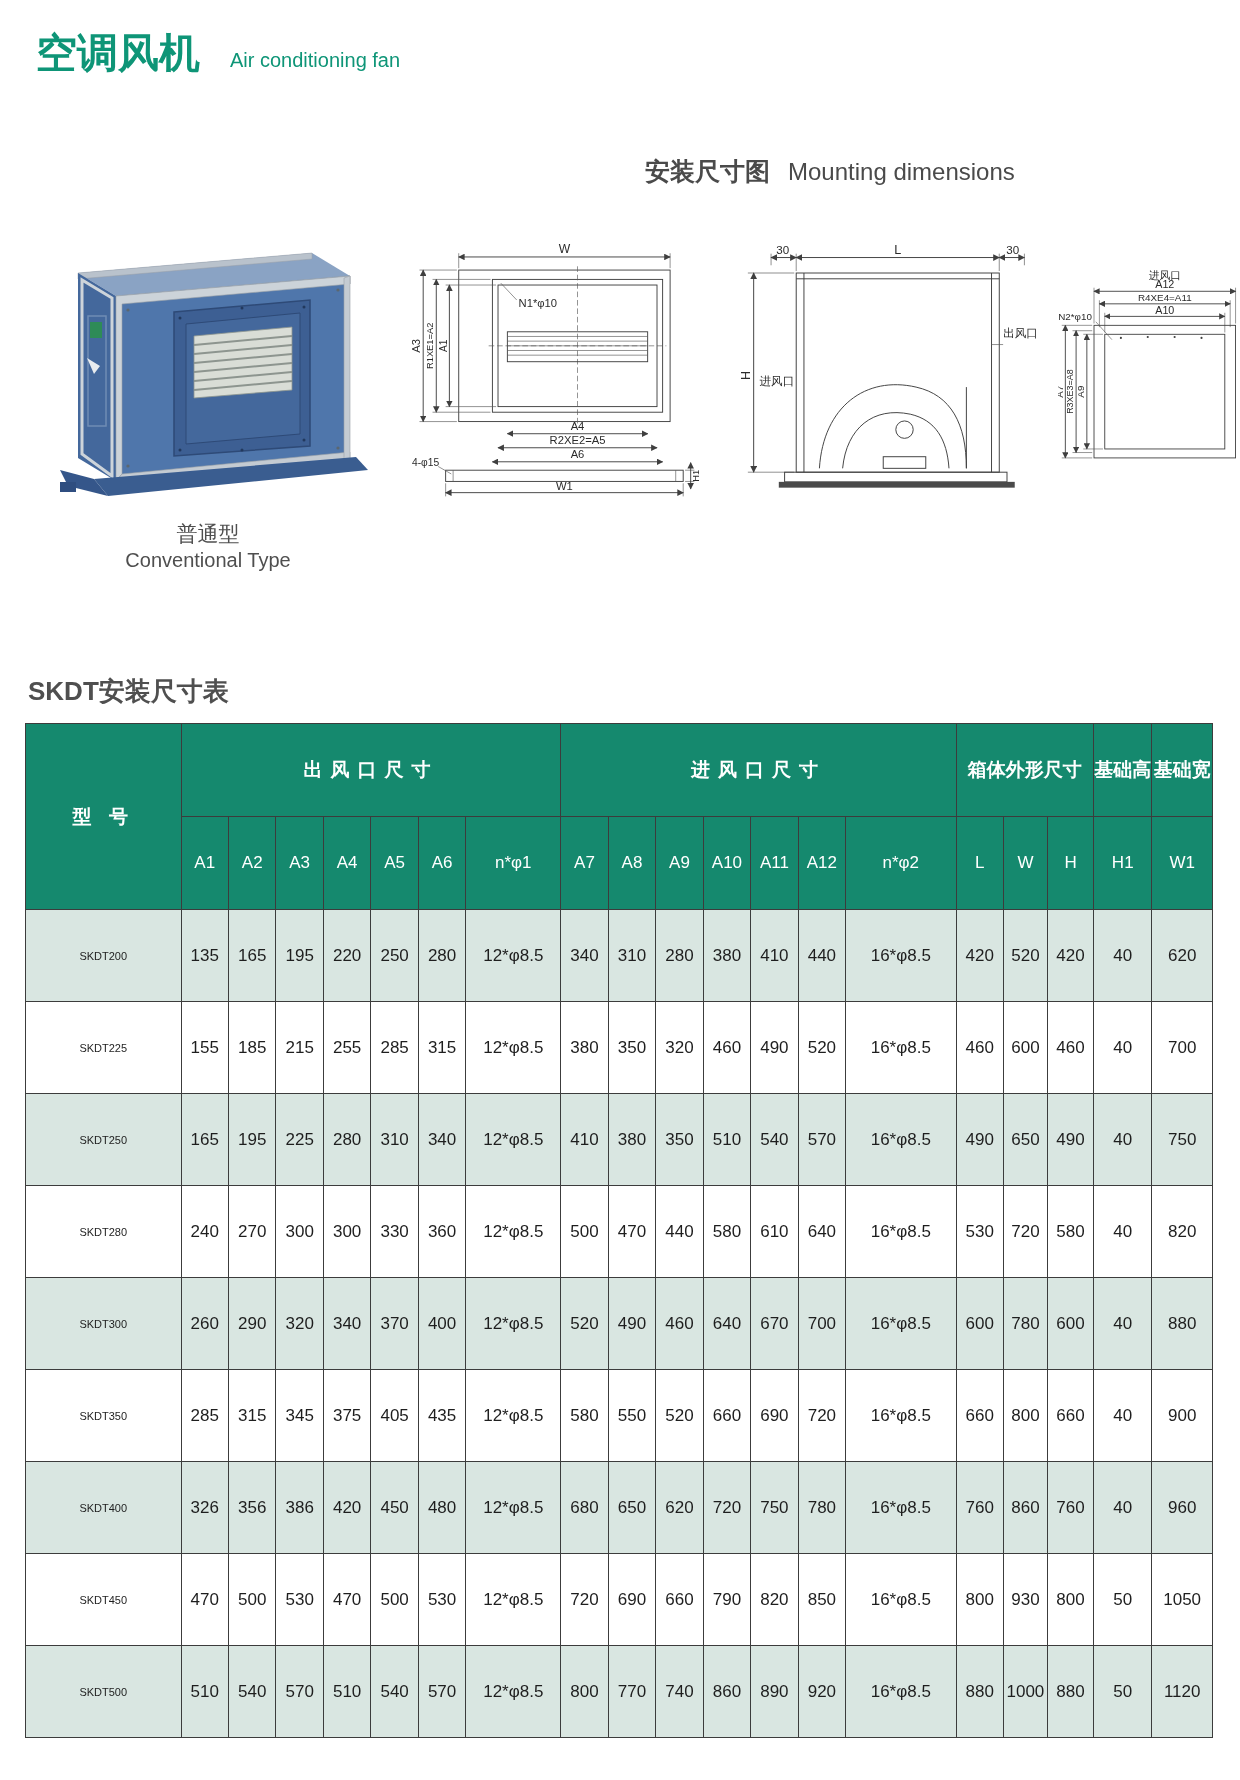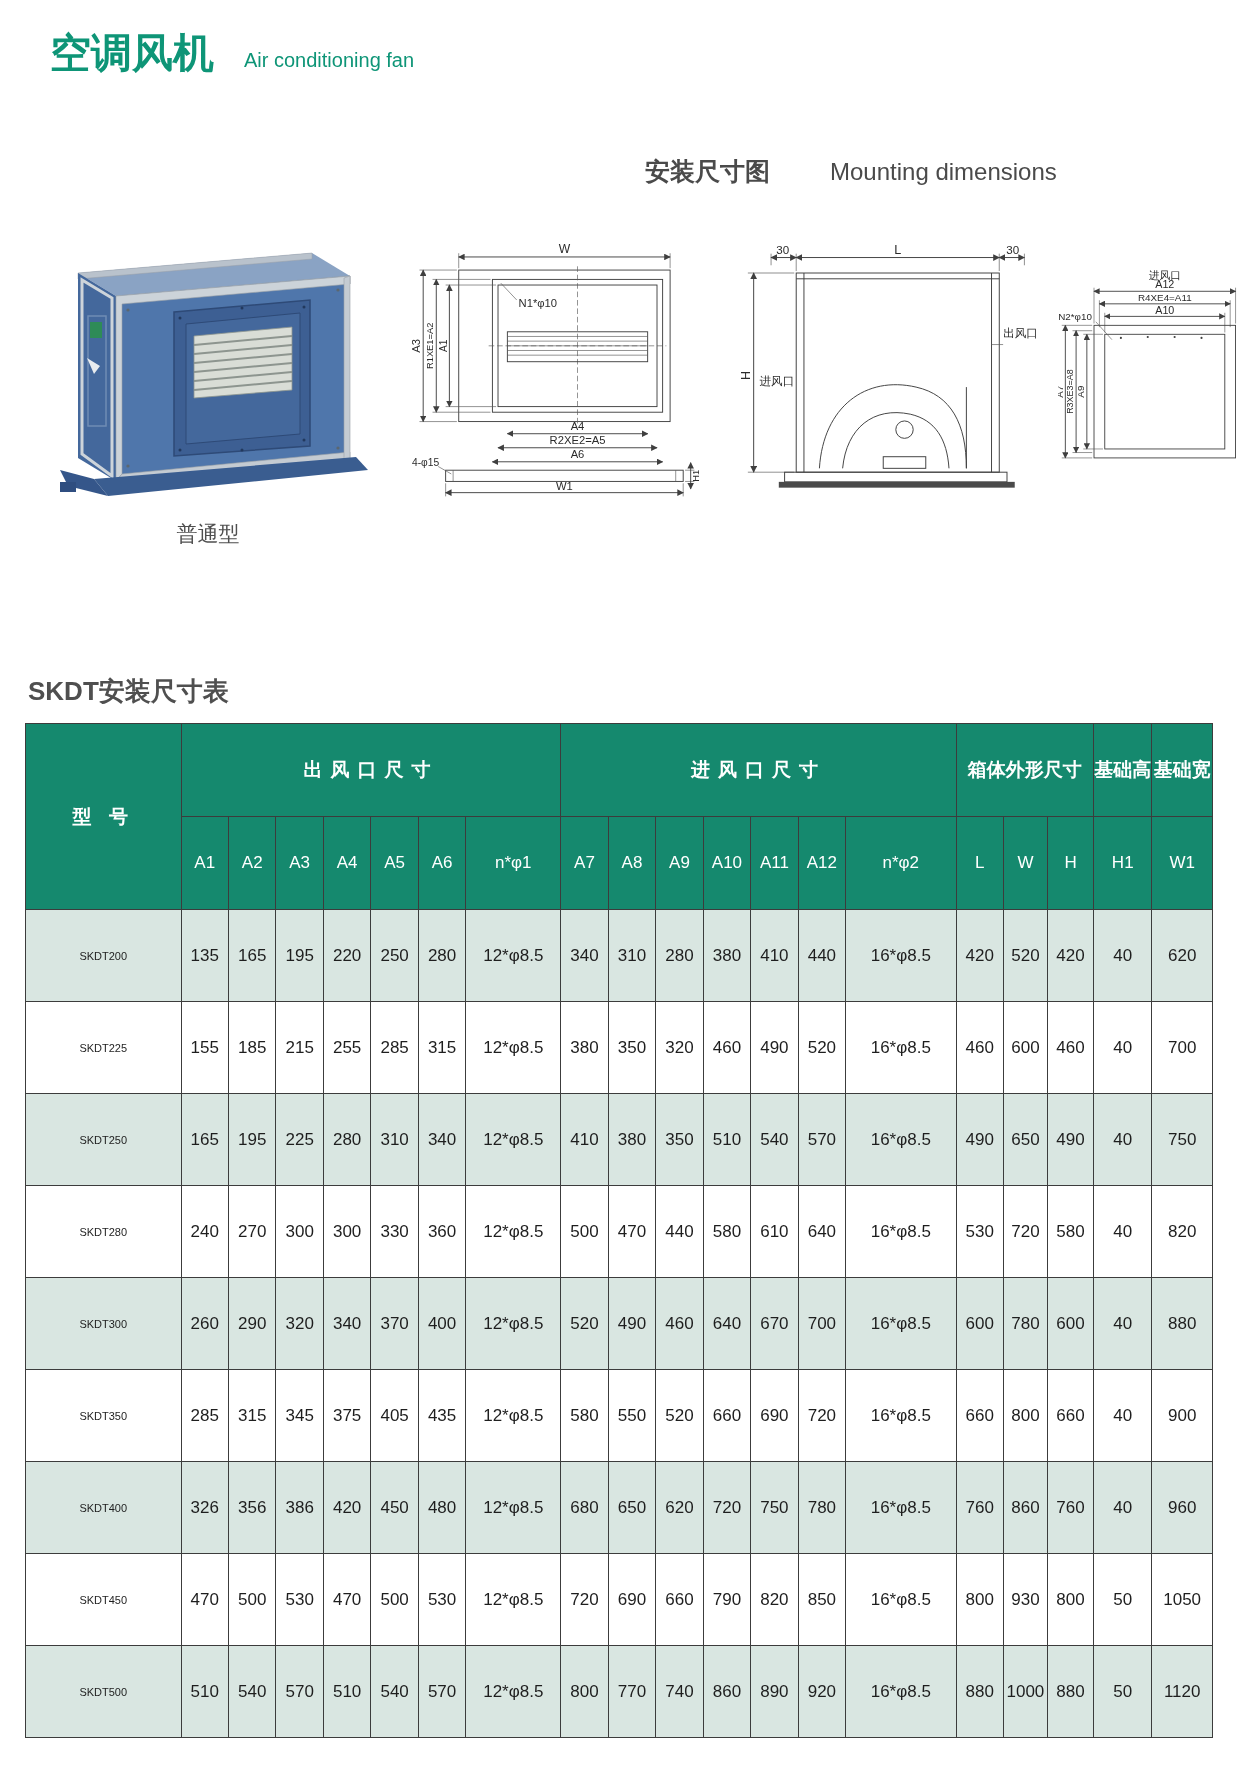--- a/index.html
+++ b/index.html
@@ -3,24 +3,24 @@
 <meta charset="utf-8">
 <style>
   html,body{margin:0;padding:0;}
   body{
     width:1240px;height:1780px;position:relative;background:#ffffff;
     font-family:"Liberation Sans", sans-serif;color:#2b2b2b;overflow:hidden;
   }
   
   .brand-header{position:absolute;left:30px;top:26px;display:flex;align-items:baseline;color:#0e9577;}
   .brand-header .brand{font-size:62px;font-weight:bold;letter-spacing:1px;line-height:1;}
-  .brand-header .title-cn{font-size:41px;font-weight:bold;margin-left:20px;text-align:center;}
+  .brand-header .title-cn{font-size:41px;font-weight:bold;margin-left:6px;text-align:center;}
   .brand-header .title-en{font-size:20px;margin-left:30px;font-weight:normal;}
   
-  .mounting-heading{position:absolute;left:645px;top:155px;color:#4a4a4a;display:flex;align-items:baseline;gap:42px;}
+  .mounting-heading{position:absolute;left:645px;top:155px;color:#4a4a4a;display:flex;align-items:baseline;}
   .mounting-heading .cn{font-size:25px;font-weight:bold;}
   .mounting-heading .en{font-size:24px;margin-left:18px;}
   .table-heading{position:absolute;left:28px;top:674px;color:#4f4f4f;display:flex;align-items:baseline;}
   .table-heading .cn{font-size:26px;font-weight:bold;text-align:right;}
   .table-heading .en{font-size:24px;margin-left:18px;}
   
   .product-figure{position:absolute;left:38px;top:198px;width:340px;text-align:center;}
   .product-figure .caption{margin-top:18px;color:#4f4f4f;line-height:1.3;}
   .product-figure .caption .cap-cn{font-size:21px;}
   .product-figure .caption .cap-en{font-size:20px;}
@@ -102,20 +102,21 @@
     </g>
 
     <g>
       <polygon points="56,281 318,259 330,272 70,298" fill="#3a5d90"></polygon>
       <polygon points="22,272 56,281 70,298 30,288" fill="#35568a"></polygon>
       <rect x="22" y="284" width="16" height="10" fill="#2f4e80"></rect>
     </g>
   </svg>
   <div class="caption">
     <div class="cap-cn">普通型</div>
+    <div class="cap-en">Conventional Type</div>
   </div>
 </div>
 
 <div class="diagrams">
 
   <svg style="left:0;top:10px;" width="292" height="260" viewBox="0 0 312 278">
     <defs>
       <marker id="arr" viewBox="0 0 10 10" refX="9" refY="5" markerWidth="7" markerHeight="7" orient="auto-start-reverse">
         <path d="M0,0 L10,5 L0,10 z" fill="#3f3f3f"></path>
       </marker>

